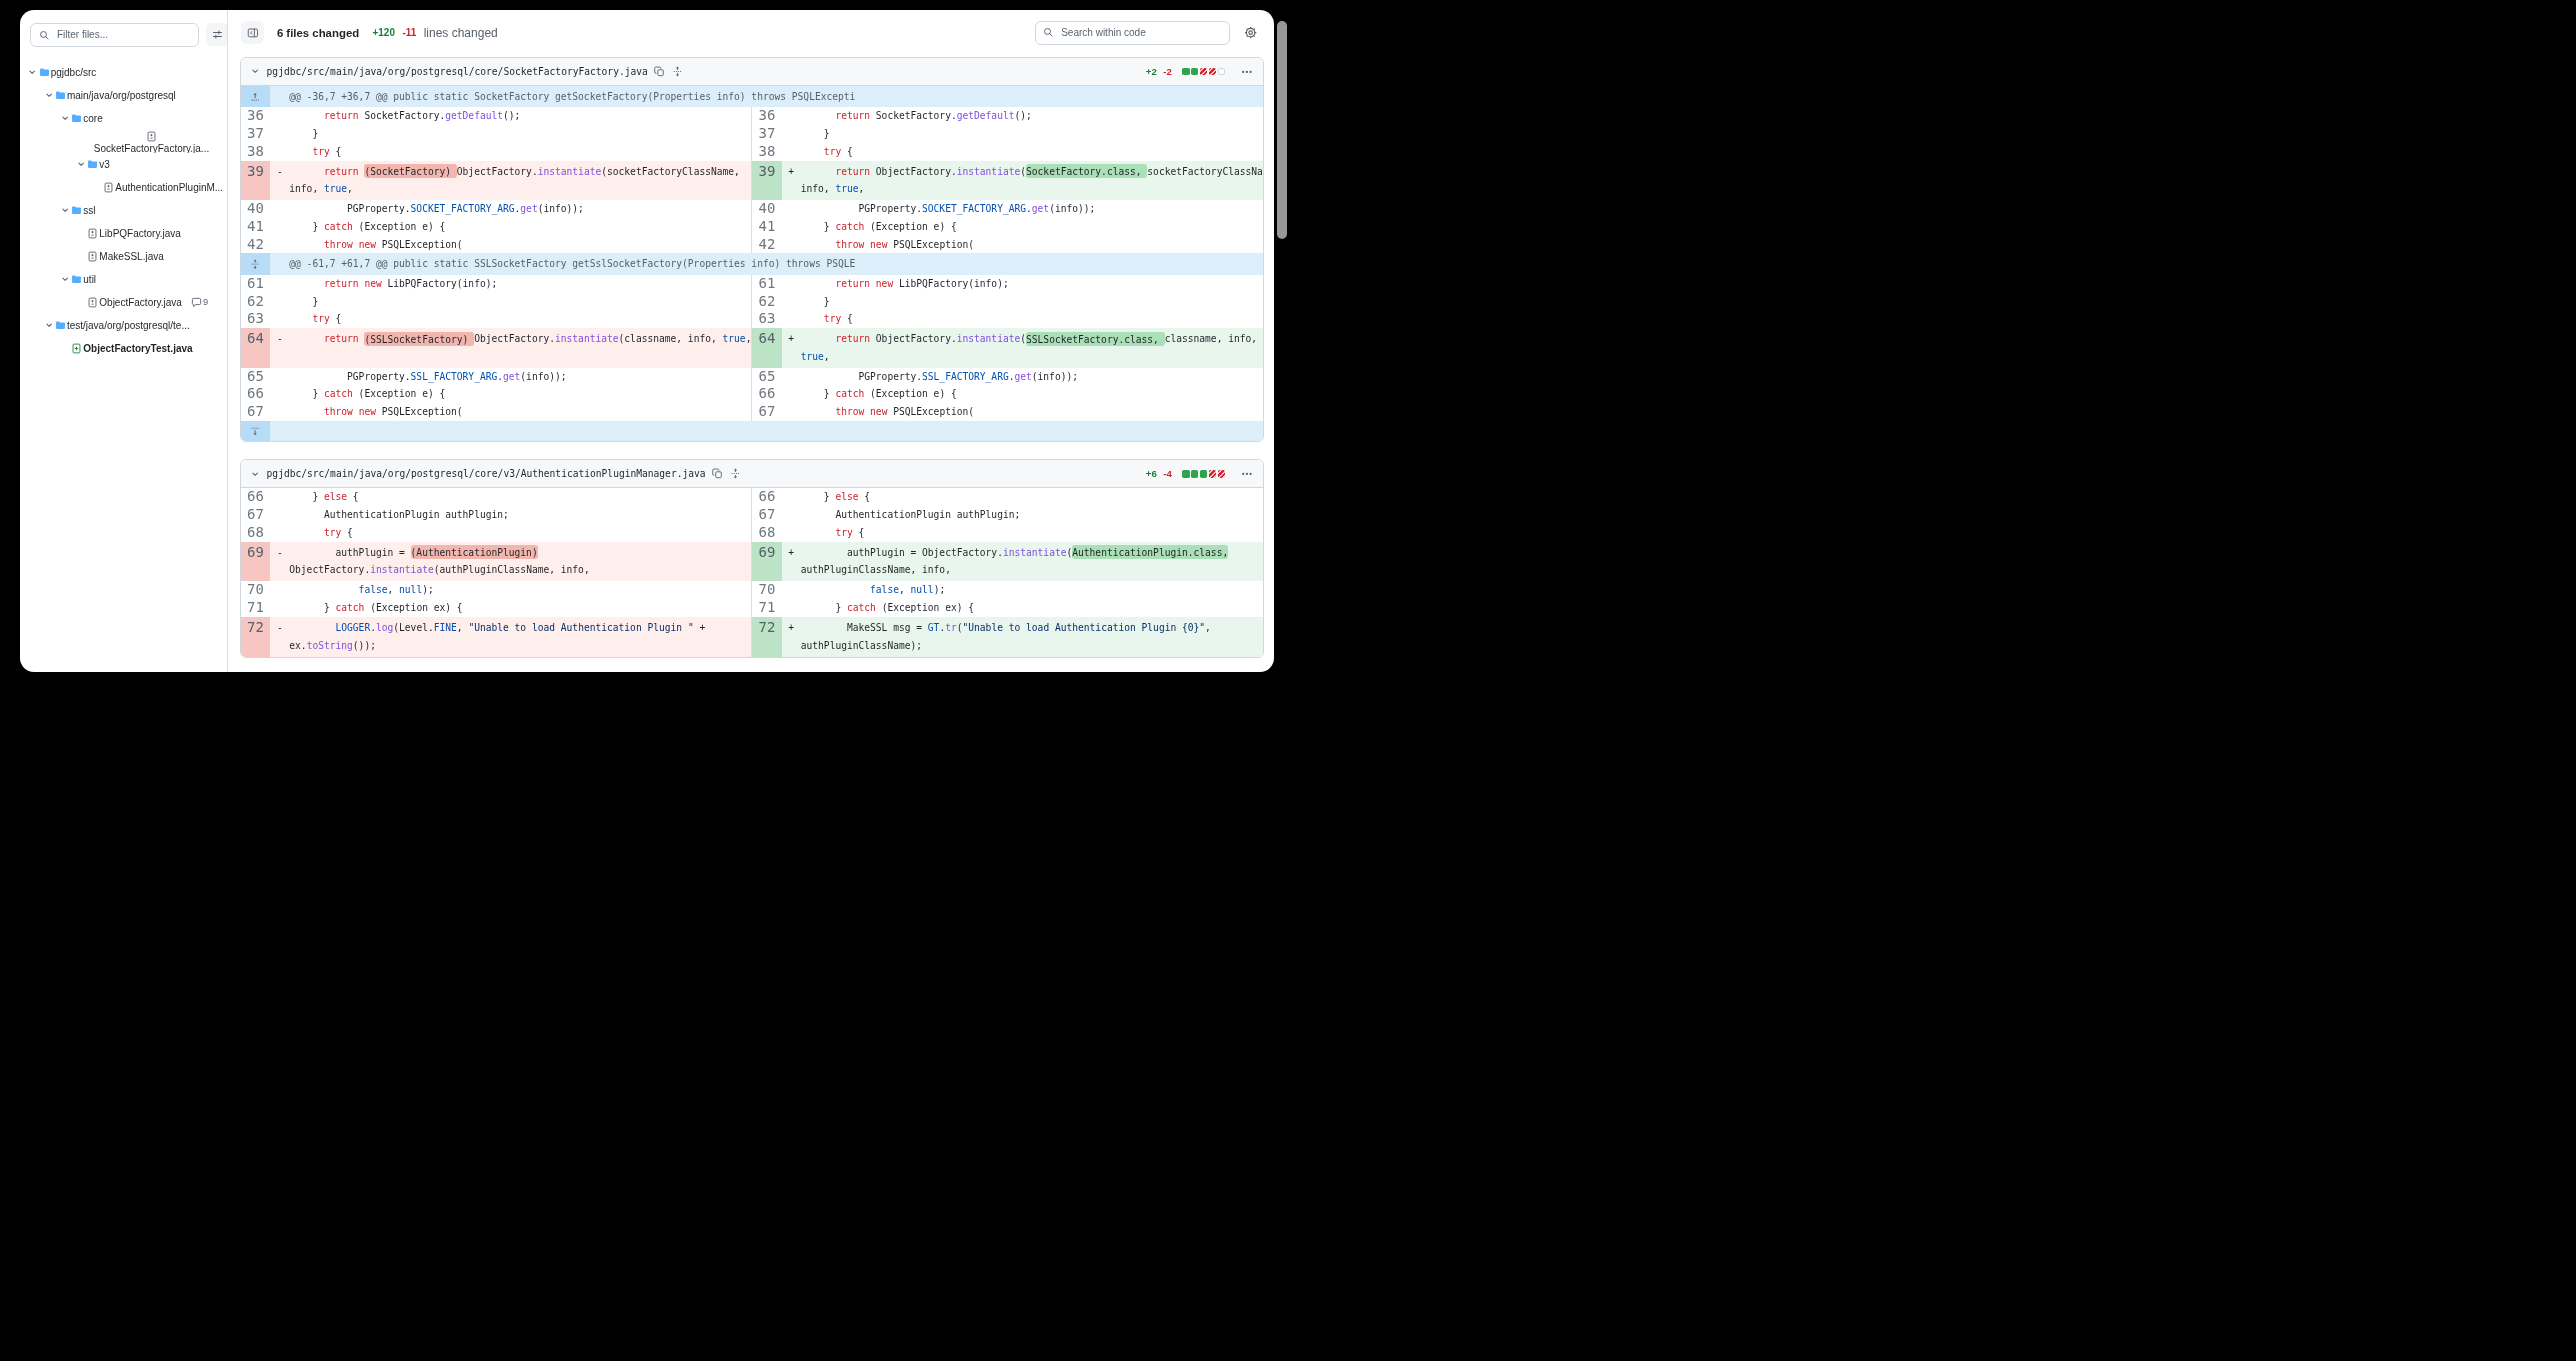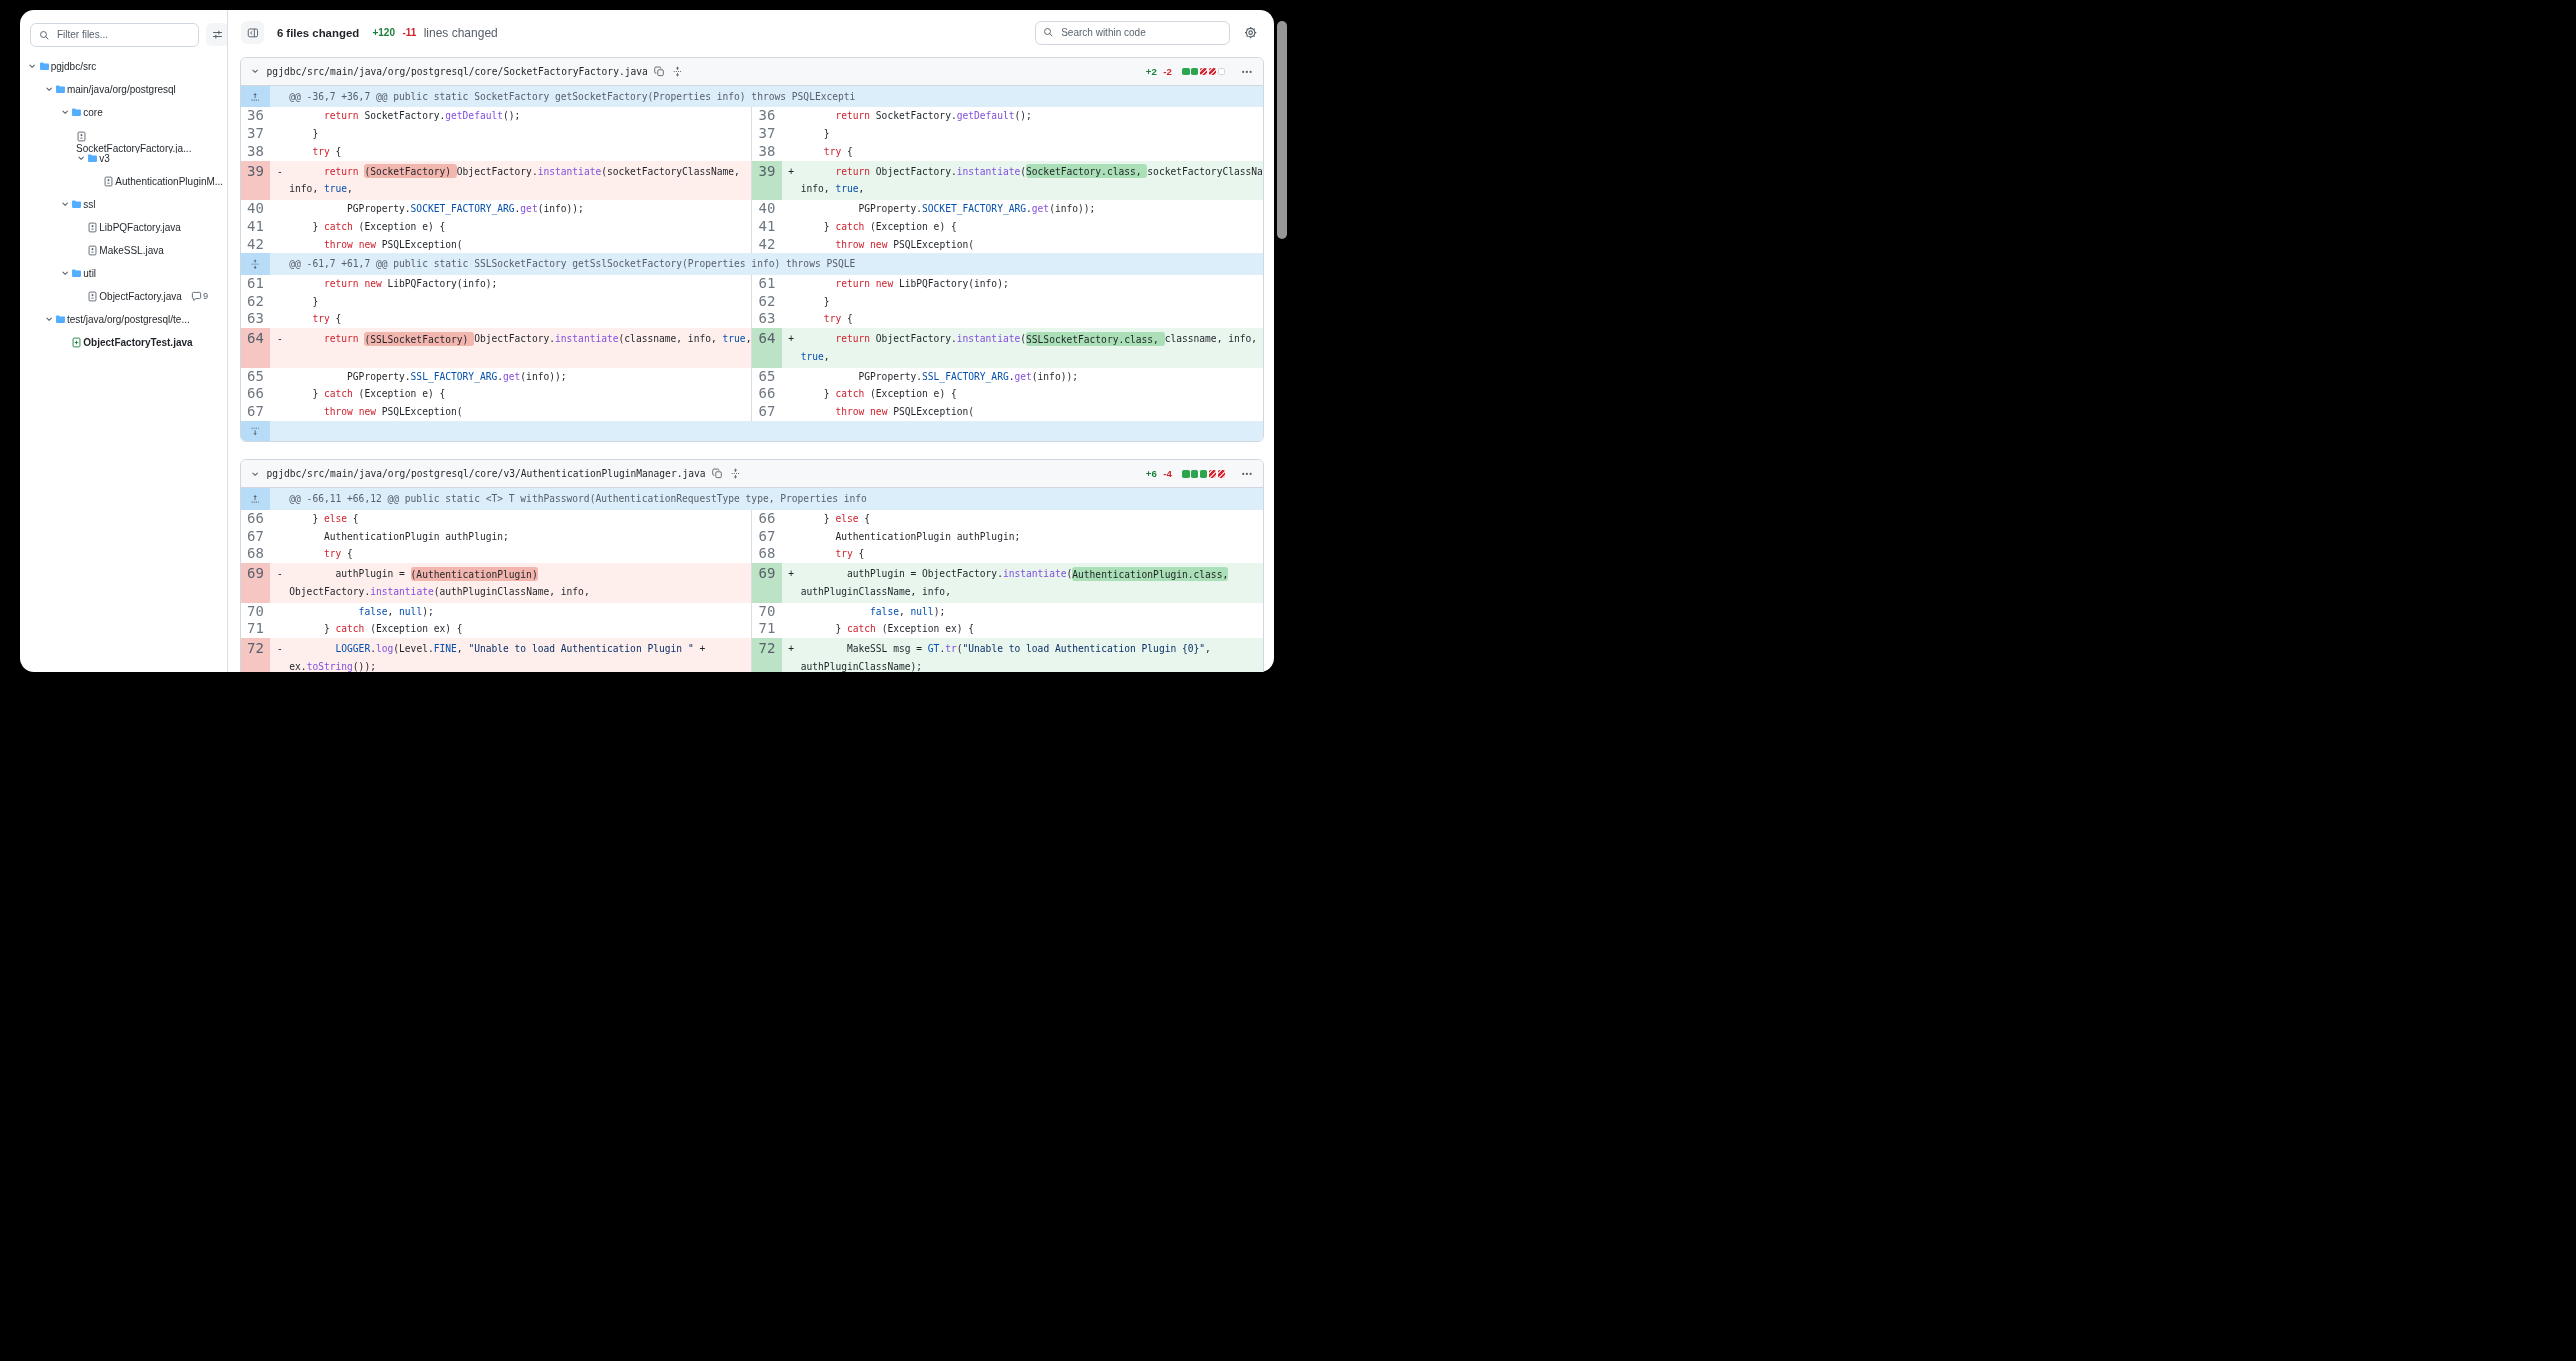--- a/index.html
+++ b/index.html
@@ -12,21 +12,21 @@
            display:flex;flex-direction:column;overflow:hidden}
   .filter-row{display:flex;gap:6.6px;padding:0 10.3px;align-items:center}
   .filter-input{flex:1;height:24px;border:0.7px solid #d0d7de;border-radius:5.9px;display:flex;
                 align-items:center;gap:5.9px;padding:0 7.4px;color:#57606a;background:#fff;box-sizing:border-box}
   .filter-input input{border:none;outline:none;flex:1;min-width:0;font-family:"Liberation Sans",sans-serif;
                 font-size:10px;color:#1f2328;background:transparent}
   .filter-input input::placeholder{color:#59636e}
   .icon-btn{width:23px;height:23px;flex:none;border:none;background:#f3f5f7;border-radius:5.9px;
             display:flex;align-items:center;justify-content:center;color:#57606a;cursor:pointer;padding:0}
   .tree{margin-top:14px;overflow:hidden}
-  .tree-row{display:flex;align-items:flex-start;height:23px;font-size:10px;color:#1f2328;gap:1px;cursor:pointer}
+  .tree-row{display:flex;align-items:center;height:23px;font-size:10px;color:#1f2328;gap:1px;cursor:pointer}
   .icn{display:inline-flex;align-items:center;justify-content:center;flex:none}
   .chev{color:#57606a}
   .chev-spacer{width:10.3px;flex:none}
   .fold{color:#54aeff}
   .fico{color:#57606a}
   .fico-add{color:#1a7f37}
   .tree-label{white-space:nowrap;overflow:hidden}
   .cmt{color:#57606a;margin-left:8px}
   .cmt-count{font-size:9.2px;color:#57606a}
   
@@ -668,32 +668,20 @@
             <button class="kebab">
               <span class="icn">
                 <svg viewBox="0 0 16 16" width="11.8" height="11.8" fill="currentColor">
                   <circle cx="3" cy="8" r="1.5"></circle>
                   <circle cx="8" cy="8" r="1.5"></circle>
                   <circle cx="13" cy="8" r="1.5"></circle>
                 </svg>
               </span>
             </button>
           </div>
-          <div class="hunk-row">
-            <div class="hunk-gutter">
-              <span class="icn">
-                <svg viewBox="0 0 16 16" width="10.3" height="10.3" fill="currentColor" stroke="currentColor">
-                  <path d="M8 1.6 L10.6 4.8 H5.4 Z" stroke="none"></path>
-                  <line x1="8" y1="4.4" x2="8" y2="9.4" stroke-width="1.4"></line>
-                  <line x1="2.5" y1="12.6" x2="13.5" y2="12.6" stroke-width="1.7" stroke-dasharray="1.5 1.8" fill="none"></line>
-                </svg>
-              </span>
-            </div>
-            <div class="hunk-text mono">@@ -66,11 +66,12 @@ public static &lt;T&gt; T withPassword(AuthenticationRequestType type, Properties info</div>
-          </div>
           <div class="diff-row">
             <div class="cell ctx">
               <div class="num mono">66</div>
               <div class="codearea">
                 <span class="marker mono"></span>
                 <span class="txt mono"><span class="tok-p">    } </span><span class="tok-k">else</span><span class="tok-p"> {</span></span>
               </div>
             </div>
             <div class="cell ctx">
               <div class="num mono">66</div>

